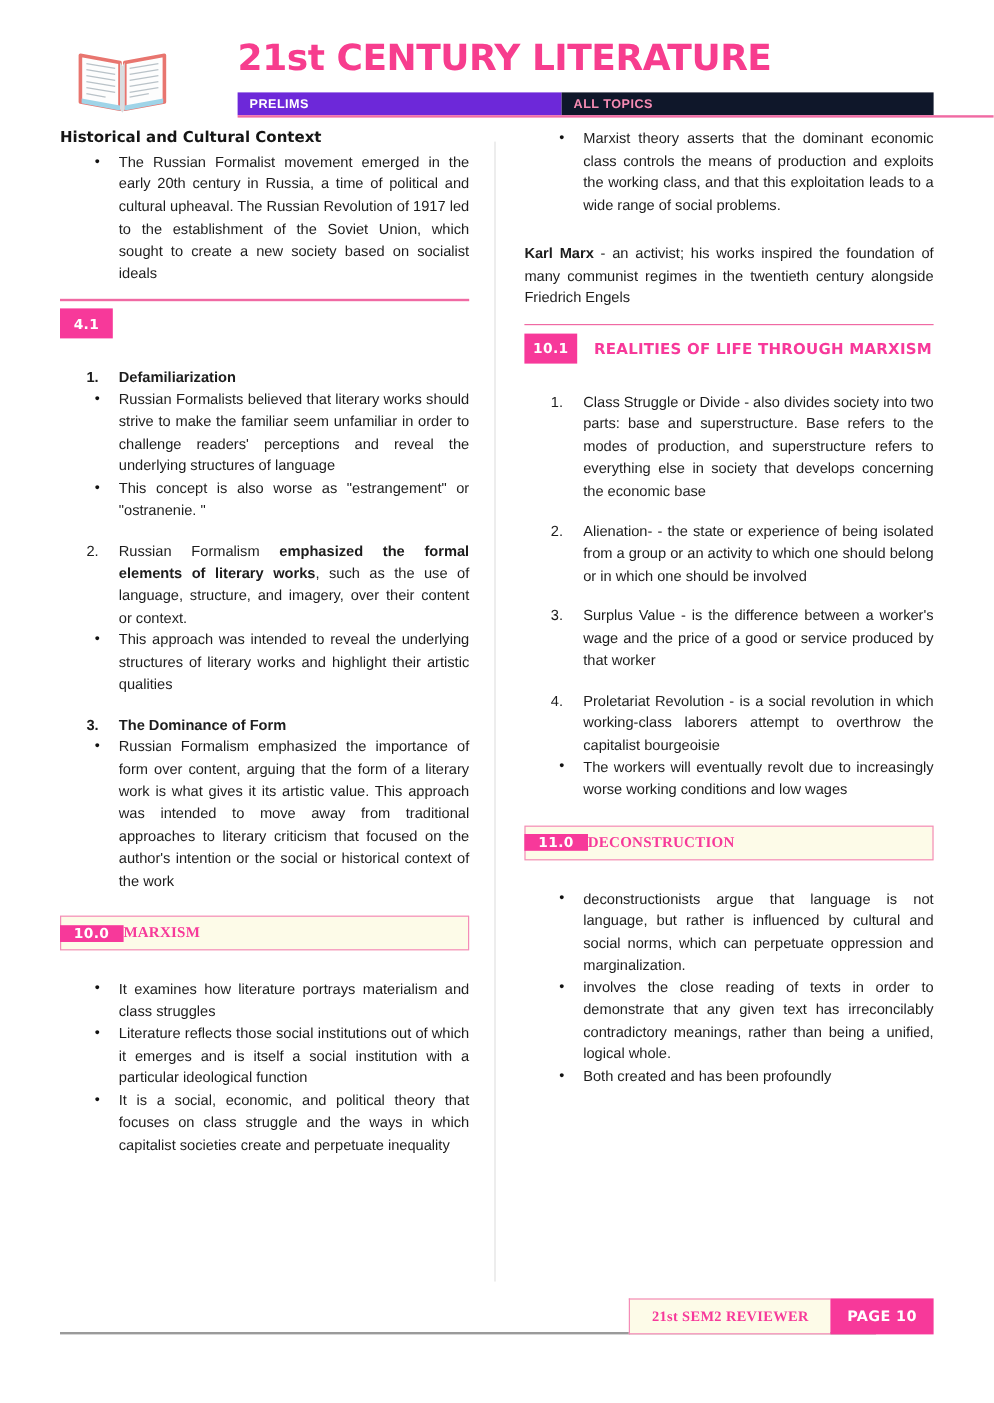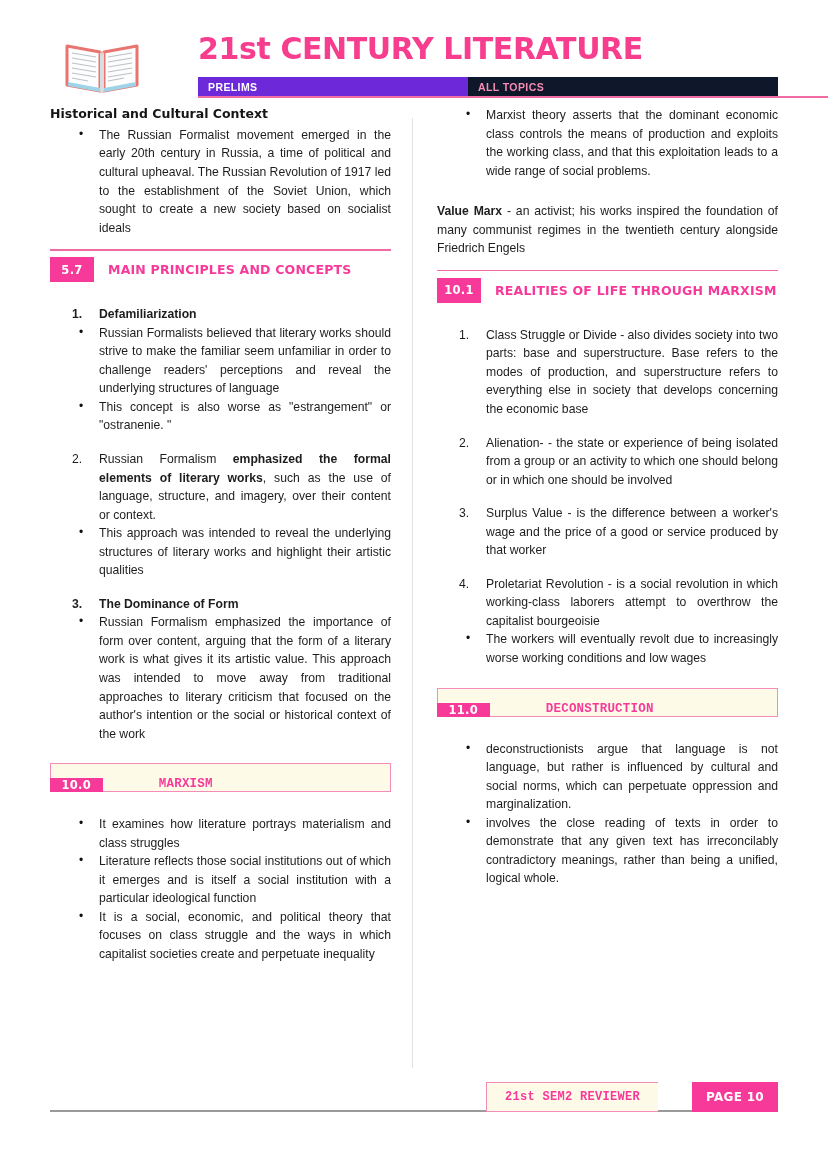--- a/index.html
+++ b/index.html
@@ -97,52 +97,51 @@
   .sec-plain .label{
     position:absolute;left:58px;top:0;height:25px;
     display:flex;align-items:center;
     font-size:12.5px;font-weight:bold;letter-spacing:0.2px;color:#f7399a;
     font-family:"DejaVu Sans","Liberation Sans",sans-serif;
   }
 
   .sec-box{
     position:relative;margin:20px 0 14px 0;height:29px;
     border:1.2px solid #f48cb8;background:#fdfbe8;box-sizing:border-box;
-    display:flex;align-items:flex-end;gap:41px;
+    display:flex;align-items:center;
   }
   .sec-box .tag{
     background:#f7399a;color:#ffffff;width:53px;
     font-size:11.5px;font-weight:bold;letter-spacing:0.3px;
     display:flex;align-items:center;justify-content:center;
     font-family:"DejaVu Sans","Liberation Sans",sans-serif;
     margin:-1.2px 0 -1.2px -1.2px;
   }
   .sec-box .label{
-    display:flex;align-items:center;padding-left:15px;
+    display:flex;align-items:center;padding-left:0;
     font-size:12.5px;font-weight:bold;letter-spacing:0.2px;color:#f7399a;
-    font-family:Liberation Mono, monospace;
+    font-family:Liberation Serif, serif;
   }
 
   
   .footer-rule{position:absolute;left:50px;top:1110px;width:680px;height:1.5px;background:#9a9a9a;}
   .footer-badge{
     position:absolute;right:50px;top:1082px;height:30px;display:flex;align-items:stretch;
   }
   .footer-badge .fb-name{
     background:#fdfbe8;border:1.3px solid #f48cb8;border-right:none;
     color:#f7399a;font-size:12px;font-weight:bold;letter-spacing:0.3px;
     display:flex;align-items:center;padding:0 18px;box-sizing:border-box;
-    font-family:Liberation Mono, monospace;
+    font-family:Liberation Serif, serif;
   }
   .footer-badge .fb-page{
     background:#f7399a;color:#ffffff;
     font-size:12px;font-weight:bold;letter-spacing:0.3px;
     display:flex;align-items:center;padding:0 14px;box-sizing:border-box;
     font-family:"DejaVu Sans","Liberation Sans",sans-serif;
-    margin-left:34px;
   }
 </style>
 </head>
 <body>
 
 <div class="page">
 
   <div class="header">
     <div class="book-icon">
       <svg viewBox="0 0 78 58" width="78" height="58" aria-hidden="true">
@@ -179,22 +178,21 @@
 
   <div class="col col-left">
 
     <div class="sub-title first">Historical and Cultural Context</div>
     <ul class="bullets">
       <li>The Russian Formalist movement emerged in the early 20th century in Russia, a time of political and cultural upheaval. The Russian Revolution of 1917 led to the establishment of the Soviet Union, which sought to create a new society based on socialist ideals</li>
     </ul>
 
     <div class="sec-plain">
       <div class="rule"></div>
-      <div class="tag">5.7</div>
-      <div class="label">MAIN PRINCIPLES AND CONCEPTS</div>
+      <div class="tag">4.1</div>
     </div>
 
     <div class="spacer-sm"></div>
 
     <ol class="numbers">
       <li class="bold-head">
         <span class="num">1.</span>
         <span class="li-bold">Defamiliarization</span>
       </li>
     </ol>
@@ -243,21 +241,21 @@
   </div>
 
   <div class="col col-right">
 
     <ul class="bullets">
       <li>Marxist theory asserts that the dominant economic class controls the means of production and exploits the working class, and that this exploitation leads to a wide range of social problems.</li>
     </ul>
 
     <div class="spacer-lg"></div>
 
-    <p class="para"><b>Value Marx</b><span> - an activist; his works inspired the foundation of many communist regimes in the twentieth century alongside Friedrich Engels</span></p>
+    <p class="para"><b>Karl Marx</b><span> - an activist; his works inspired the foundation of many communist regimes in the twentieth century alongside Friedrich Engels</span></p>
 
     <div class="sec-plain">
       <div class="rule"></div>
       <div class="tag">10.1</div>
       <div class="label">REALITIES OF LIFE THROUGH MARXISM</div>
     </div>
 
     <div class="spacer-sm"></div>
 
     <ol class="numbers">
@@ -294,20 +292,21 @@
     <div class="sec-box">
       <div class="tag">11.0</div>
       <div class="label">DECONSTRUCTION</div>
     </div>
 
     <div class="spacer-sm"></div>
 
     <ul class="bullets">
       <li>deconstructionists argue that language is not language, but rather is influenced by cultural and social norms, which can perpetuate oppression and marginalization.</li>
       <li>involves the close reading of texts in order to demonstrate that any given text has irreconcilably contradictory meanings, rather than being a unified, logical whole.</li>
+      <li>Both created and has been profoundly</li>
     </ul>
 
   </div>
 
   <div class="footer-rule"></div>
   <div class="footer-badge">
     <div class="fb-name">21st SEM2 REVIEWER</div>
     <div class="fb-page">PAGE 10</div>
   </div>
 

